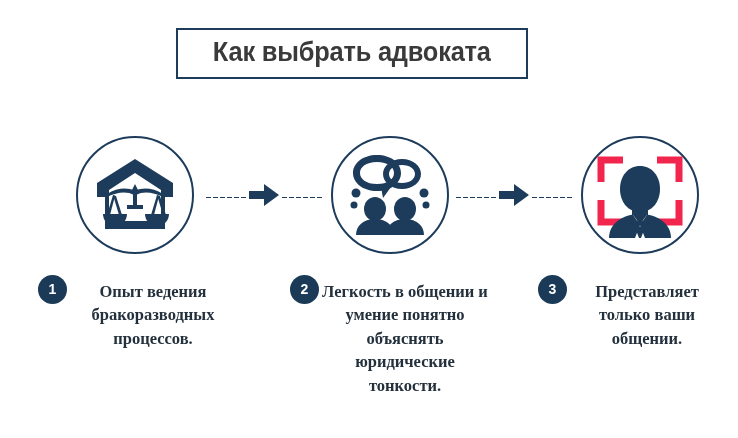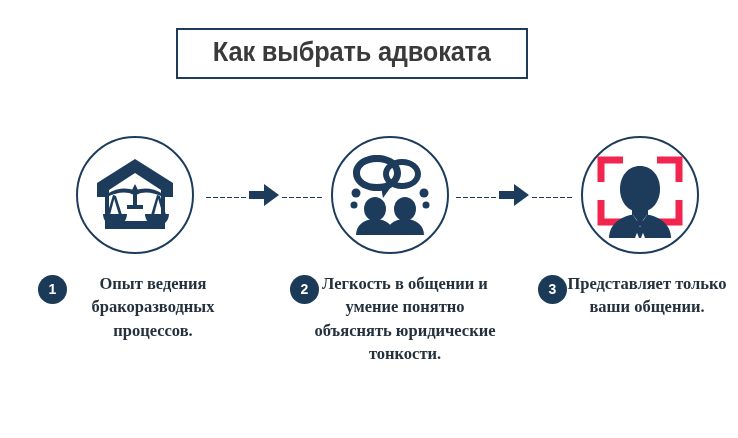--- a/index.html
+++ b/index.html
@@ -122,21 +122,21 @@
   .col1 .badge { left: 12px; }
   .col2 .badge { left: 10px; }
   .col3 .badge { left: 8px; }
 
   .col-text {
     font-family: "Liberation Serif", serif;
     font-weight: bold;
     font-size: 16.5px;
     line-height: 1.42;
     color: #24313d;
-    margin: 0;
+    margin: 8px;
     padding: 0 6px;
   }
   .col1 .col-text { padding-left: 40px; text-indent: 0; }
   .col2 .col-text { padding-left: 34px; }
   .col3 .col-text { padding-left: 32px; }
 </style>
 </head>
 <body>
 
 <div class="title-wrap">

